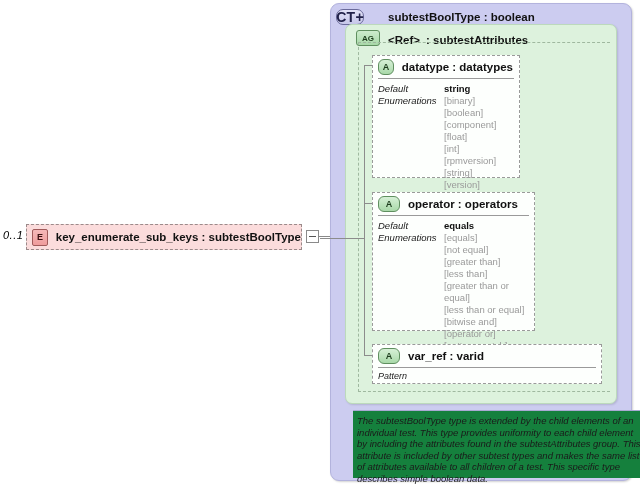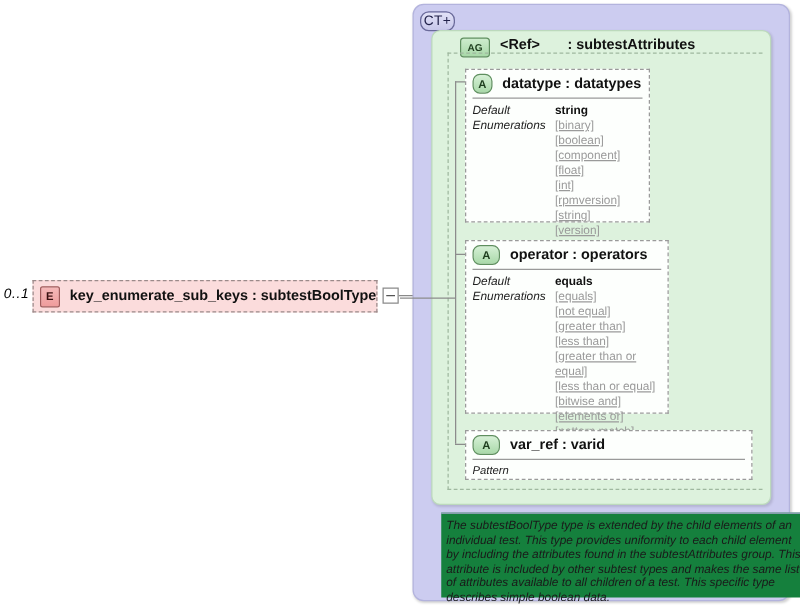--- a/index.html
+++ b/index.html
@@ -116,22 +116,22 @@
     display: flex;
     align-items: center;
     white-space: nowrap;
   }
   .badge-ct {
     width: 26px;
     height: 14px;
     border: 1px solid #6a6a9a;
     border-radius: 7px;
     background: linear-gradient(180deg, #e2e2f7 0%, #c7c7ea 100%);
-    font-size: 11px;
-    font-weight: normal;
+    font-size: 14px;
+    font-weight: bold;
     color: #22224a;
     display: flex;
     align-items: center;
     justify-content: center;
     margin-right: 24px;
     letter-spacing: 0.3px;
   }
   .ct-title {
     font-size: 11.5px;
     font-weight: bold;
@@ -146,24 +146,24 @@
     width: 272px;
     height: 380px;
     background: #ddf2dd;
     border: 1px solid #bcd9bc;
     border-radius: 7px;
     box-sizing: border-box;
     box-shadow: 1px 1px 2px rgba(0,0,0,0.12);
   }
   .ag-header {
     position: absolute;
-    left: 22px;
+    left: 10px;
     top: 5px;
     display: flex;
-    align-items: flex-start;
+    align-items: flex-end;
     white-space: nowrap;
   }
   .badge-ag {
     width: 22px;
     height: 14px;
     border: 1px solid #5f8f5f;
     border-radius: 3px;
     background: linear-gradient(180deg, #cdeccd 0%, #a8d8a8 100%);
     font-size: 8px;
     font-weight: bold;
@@ -252,21 +252,20 @@
   }
   .facet-values {
     line-height: 12px;
   }
   .facet-default {
     font-weight: bold;
     color: #111;
   }
   .facet-enum {
     color: #9a9a9a;
-    text-decoration: underline;
   }
   .pattern-row {
     display: flex;
     padding: 3px 5px 4px 5px;
     font-size: 9px;
     align-items: flex-start;
   }
   .pattern-label {
     width: 40px;
     flex: none;
@@ -308,28 +307,29 @@
     <span class="badge-e">E</span>
     <span class="element-label">key_enumerate_sub_keys : subtestBoolType</span>
   </div>
   <div class="expand-box"></div>
   <div class="link-out"></div>
 </div>
 
 <div id="ct-panel">
   <div class="ct-header">
     <span class="badge-ct">CT+</span>
+    <span class="ct-title">subtestBoolType : boolean</span>
   </div>
 </div>
 
 <div id="ag-panel">
   <div class="ag-header">
     <span class="badge-ag">AG</span>
     <span class="ag-title">&lt;Ref&gt;</span>
-    <span class="ag-title" style="margin-left:22px">: subtestAttributes</span>
+    <span class="ag-title" style="margin-left:6px">: subtestAttributes</span>
   </div>
 </div>
 
 <div id="seq-region"></div>
 
 <div class="conn-trunk" style="left:364px; top:65px; width:1px; height:290px;"></div>
 <div class="conn-trunk" style="left:364px; top:65px; width:12px; height:1px;"></div>
 <div class="conn-trunk" style="left:364px; top:203px; width:12px; height:1px;"></div>
 <div class="conn-trunk" style="left:364px; top:355px; width:12px; height:1px;"></div>
 <div class="conn-trunk" style="left:320px; top:238px; width:44px; height:1px;"></div>
@@ -372,21 +372,21 @@
     </div>
     <div class="facet-values">
       <div class="facet-default">equals</div>
       <div class="facet-enum">[equals]</div>
       <div class="facet-enum">[not equal]</div>
       <div class="facet-enum">[greater than]</div>
       <div class="facet-enum">[less than]</div>
       <div class="facet-enum">[greater than or equal]</div>
       <div class="facet-enum">[less than or equal]</div>
       <div class="facet-enum">[bitwise and]</div>
-      <div class="facet-enum">[elements or]</div>
+      <div class="facet-enum">[operator or]</div>
       <div class="facet-enum">[pattern match]</div>
     </div>
   </div>
 </div>
 
 <div class="attr-box" style="left:372px; top:344px; width:230px; height:40px;">
   <div class="attr-head">
     <span class="badge-a">A</span>
     <span class="attr-name">var_ref   : varid</span>
   </div>

